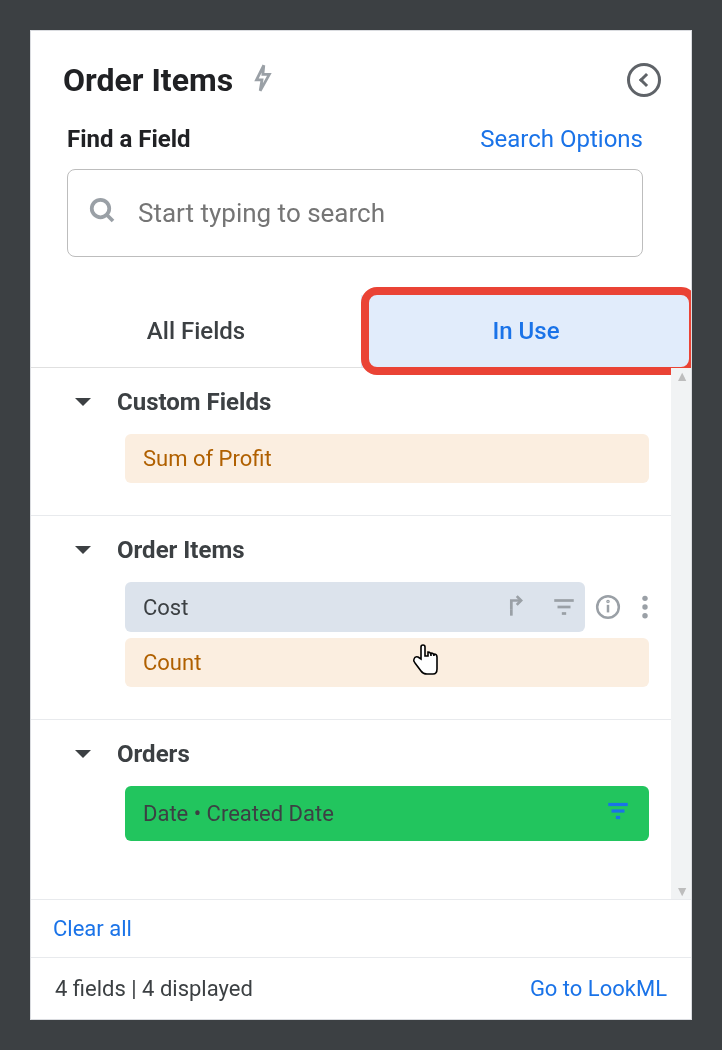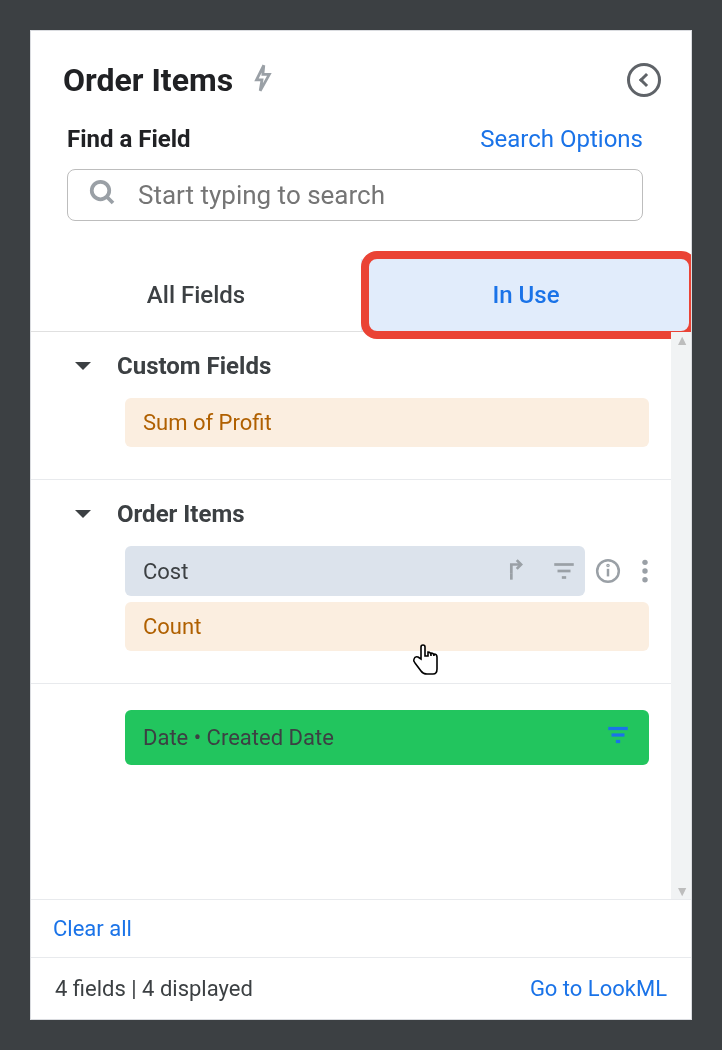--- a/index.html
+++ b/index.html
@@ -74,21 +74,21 @@
       color: #202124;
     }
     .search-options {
       font-size: 24px;
       color: #1a73e8;
       cursor: pointer;
     }
     .search-box {
       border: 1.5px solid #bdbdbd;
       border-radius: 8px;
-      height: 52px;
+      height: 88px;
       display: flex;
       align-items: center;
       padding: 0 20px;
     }
     .search-icon {
       color: #9aa0a6;
       margin-right: 20px;
     }
     .search-input {
       border: none;
@@ -362,20 +362,24 @@
           </svg>
         </span>
       </div>
 
       <div class="field-pill pill-orange">
         <span>Count</span>
       </div>
     </div>
 
     <div class="section" style="border-bottom:none;">
+      <div class="section-header">
+        <div class="caret-down"></div>
+        <span class="section-title">Orders</span>
+      </div>
       <div class="field-pill pill-blue">
         <span>Date • Created Date</span>
         <span class="filter-icon-blue">
           <svg width="26" height="26" viewBox="0 0 24 24" fill="none" stroke="currentColor" stroke-width="3">
             <line x1="3" y1="6" x2="21" y2="6"></line>
             <line x1="6" y1="12" x2="18" y2="12"></line>
             <line x1="10" y1="18" x2="14" y2="18"></line>
           </svg>
         </span>
       </div>

